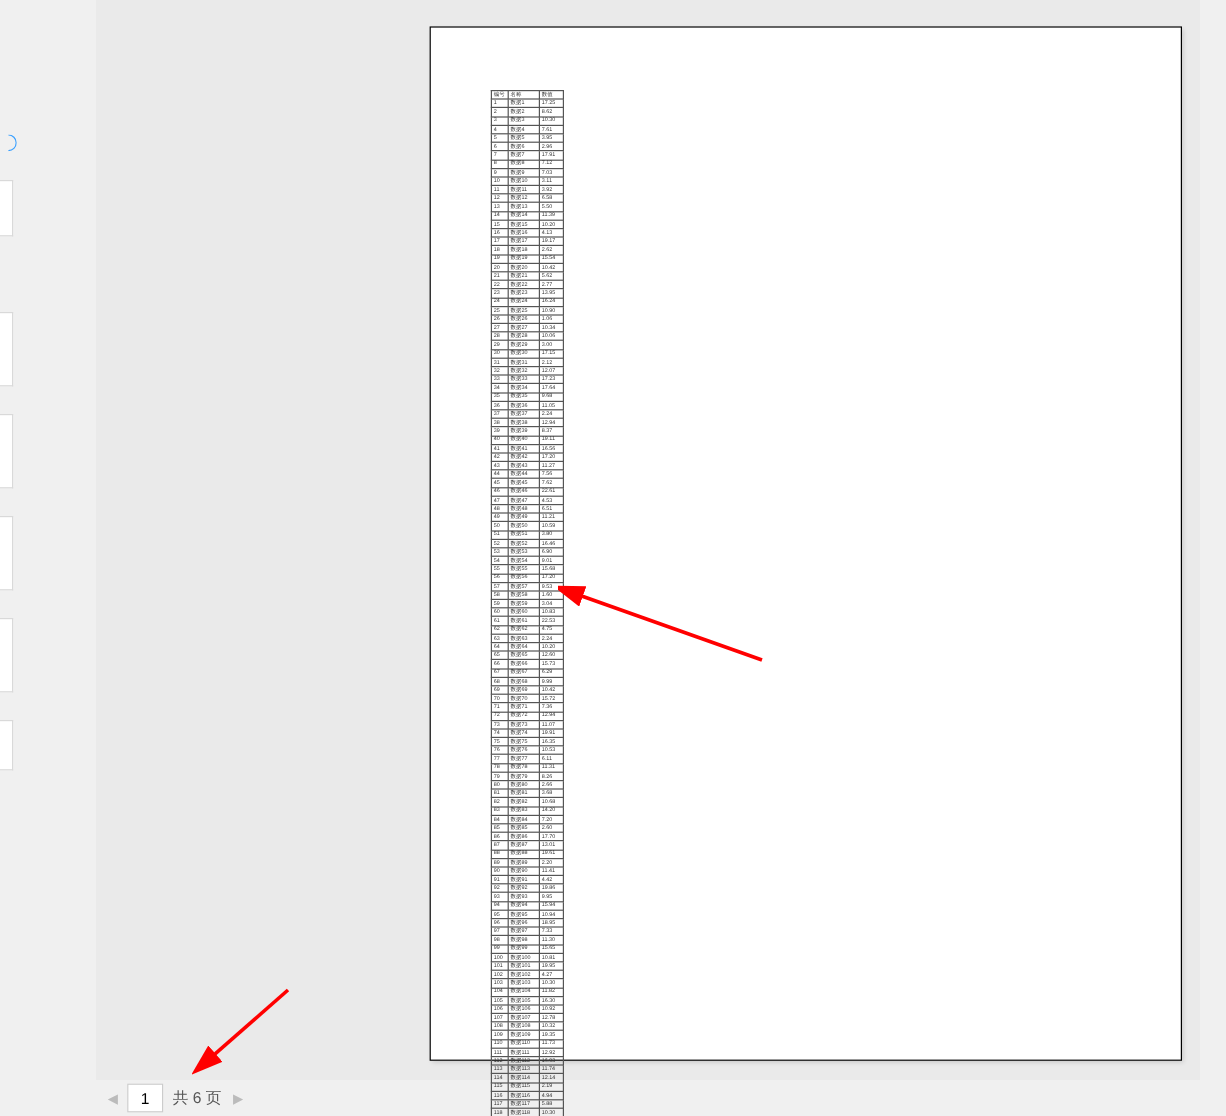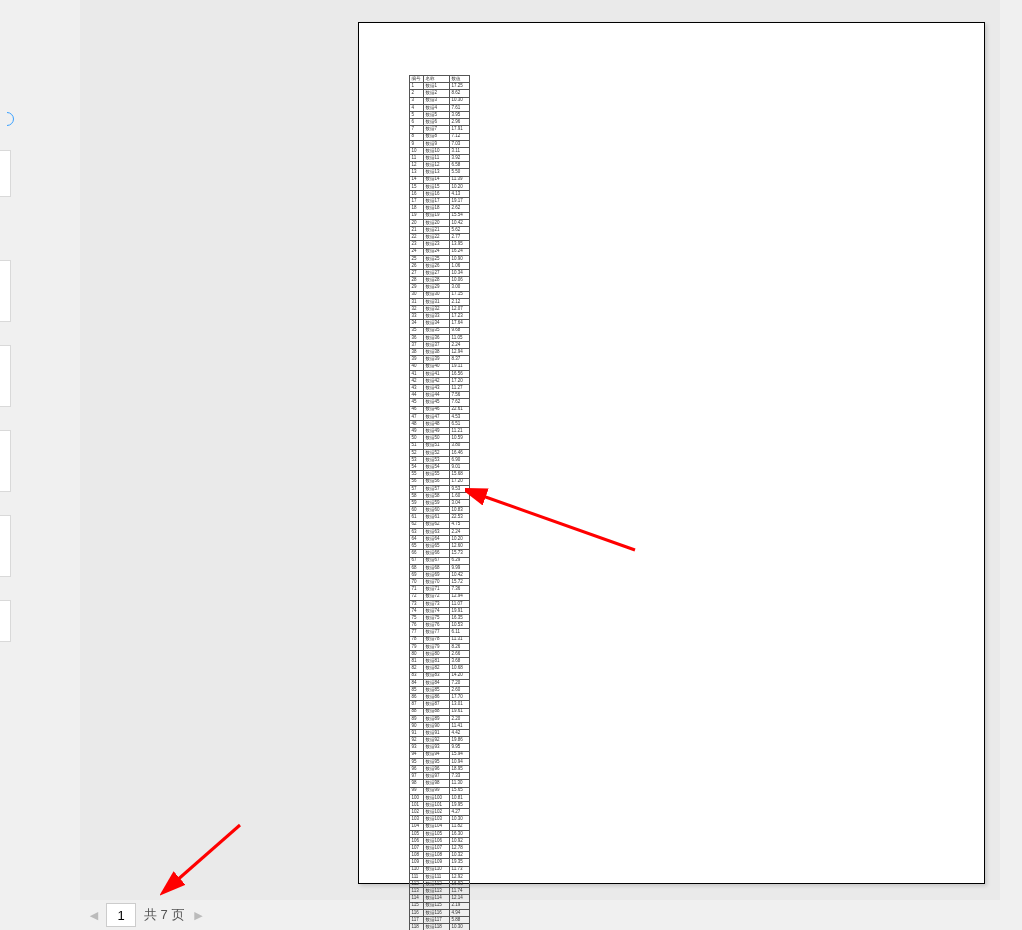--- a/index.html
+++ b/index.html
@@ -758,17 +758,17 @@
       <marker id="ah2" markerWidth="10" markerHeight="10" refX="2" refY="3" orient="auto">
         <path d="M0,0 L0,6 L9,3 z" fill="#ff0000"></path>
       </marker>
     </defs>
     <line x1="80" y1="5" x2="15" y2="62" stroke="#ff0000" stroke-width="3" marker-end="url(#ah2)"></line>
   </svg>
 
   <div class="pagination">
     <span class="arrow">◀</span>
     <input class="page-input" value="1" style="">
-    <span class="total">共 7 页</span>
+    <span class="total">共 6 页</span>
     <span class="arrow">▶</span>
   </div>
 
 </div>
 
 </body></html>

